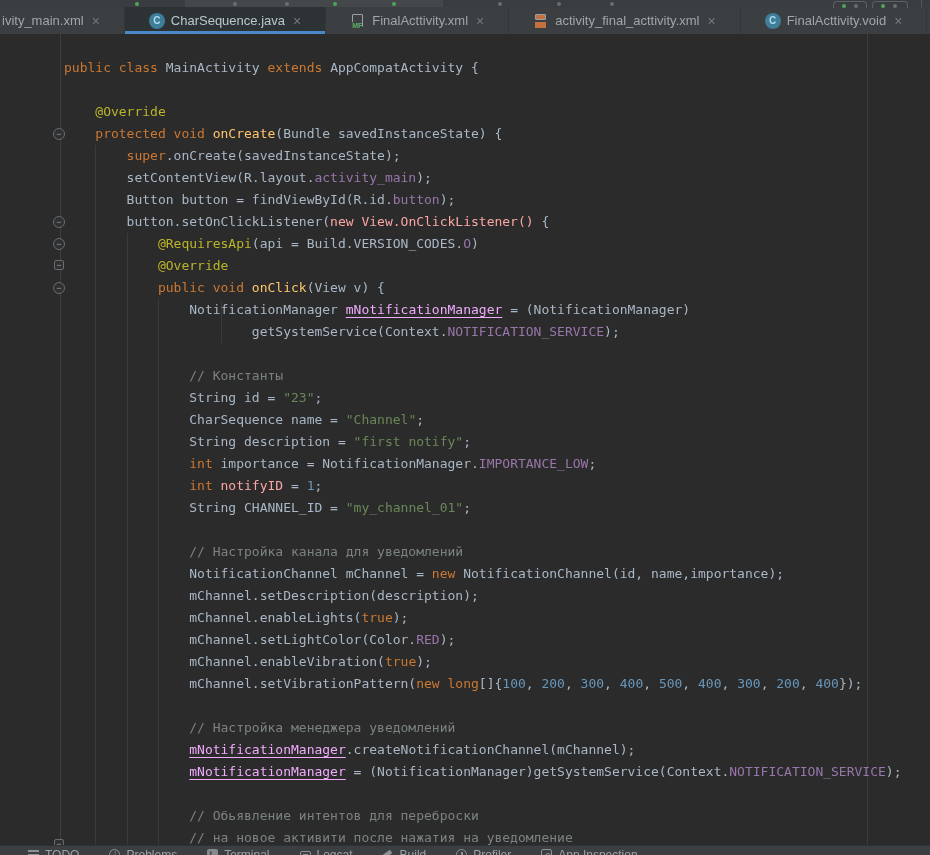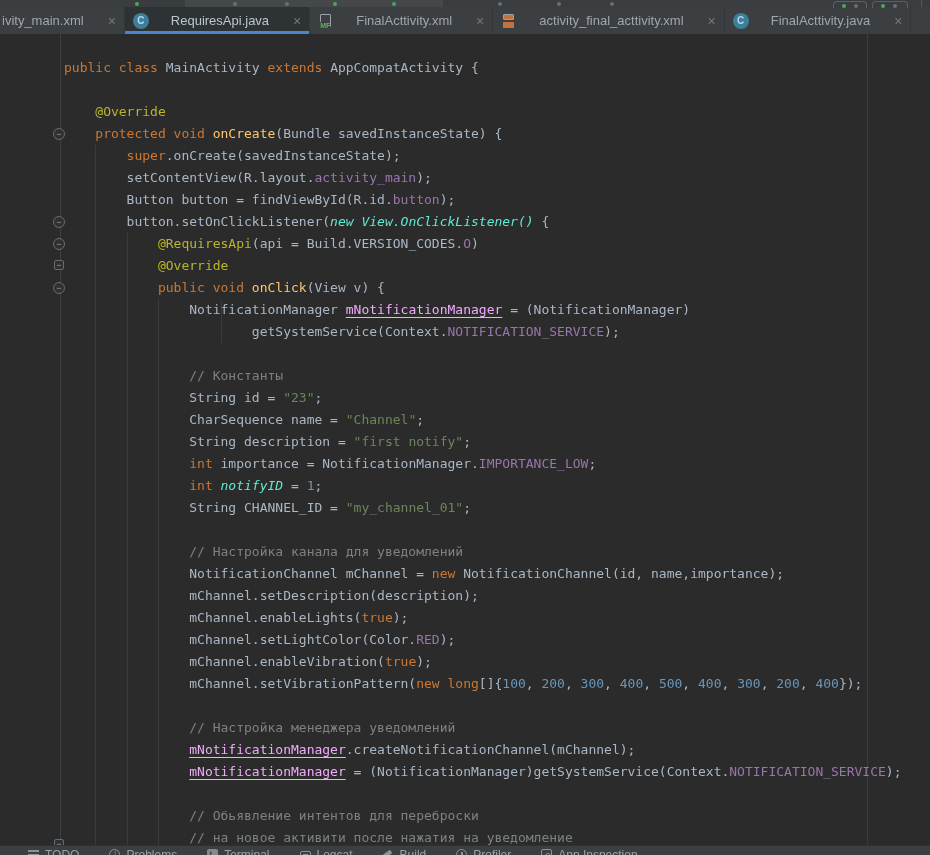--- a/index.html
+++ b/index.html
@@ -13,21 +13,21 @@
   .tb-dot { position:absolute; top:2px; width:4px; height:4px; border-radius:50%; }
   .tb-dot.green { background:#4FA65A; }
   .tb-dot.gray  { background:#6A6E71; }
   .tb-frag { position:absolute; top:1px; height:7px; border:1px solid #5E6163;
              border-bottom:none; border-radius:4px 4px 0 0; }
   .tb-vline { position:absolute; top:0; width:1px; height:7px; background:#55585A; }
 
   
   .tab-bar { position:absolute; left:0; top:7px; width:930px; height:27px;
              background:#3C3F41; display:flex; align-items:stretch; z-index:25; }
-  .tab { display:flex; align-items:center; gap:22px; padding:0 8px;
+  .tab { display:flex; align-items:center; gap:6px; padding:0 24px;
          border-right:1px solid #343739; color:#A1A6AB; font-size:13px;
          white-space:nowrap; position:relative; cursor:default; }
   .tab.first { padding-left:2px; }
   .tab.active { background:#2D3335; color:#BDC6CC; }
   .tab.active::after { content:""; position:absolute; left:0; right:0; bottom:0;
                        height:3px; background:#4A88C7; }
   .tab-close { color:#75797D; font-size:14px; line-height:14px; margin-left:2px; }
   .ticon { width:16px; height:16px; flex:0 0 16px; position:relative; }
   .ticon.jclass { border-radius:50%; background:#3E7E99; color:#AEDDEF;
                   font-size:10px; font-weight:bold; text-align:center; line-height:16px; }
@@ -49,21 +49,21 @@
                padding:23px 0 0 17px; font-family:"DejaVu Sans Mono", monospace;
                font-size:13px; line-height:22px; white-space:pre; color:#A9B7C6; }
   .code-line { height:22px; }
   .tk-def  { color:#A9B7C6; }
   .tk-kw   { color:#CC7832; }
   .tk-ann  { color:#BBB529;text-align:right; }
   .tk-str  { color:#6A8759; }
   .tk-num  { color:#6897BB; }
   .tk-cmt  { color:#7C8284; }
   .tk-const{ color:#9876AA; }
-  .tk-gray { color:#5eead4;font-style:italic; }
+  .tk-gray { color:#fca5a5; }
   .tk-mdecl{ color:#FFC66B; }
   .tk-defu { color:#f0abfc; text-decoration:underline; text-underline-offset:3px; }
 
   .fold { position:absolute; left:6px; width:12px; height:12px;
           border:1px solid #696C6E; background:#2E3032; color:#9AA0A4;
           font-size:9px; line-height:10px; text-align:center; z-index:5; }
   .fold.circle { border-radius:50%; }
   .fold.square { border-radius:2px; width:10px; height:10px; left:7px; line-height:8px; }
 
   
@@ -120,42 +120,42 @@
     <div class="tb-vline" style="left: 921px;"></div>
   </div>
 
 <div class="tab-bar">
     <div class="tab first">
       <span class="tab-label">ivity_main.xml</span>
       <span class="tab-close">×</span>
     </div>
     <div class="tab active">
       <span class="ticon jclass">C</span>
-      <span class="tab-label">RequiresApi.java</span>
+      <span class="tab-label">CharSequence.java</span>
       <span class="tab-close">×</span>
     </div>
     <div class="tab">
       <span class="ticon manifest">
         <i class="page"></i>
         <b>MF</b>
       </span>
       <span class="tab-label">FinalActtivity.xml</span>
       <span class="tab-close">×</span>
     </div>
     <div class="tab">
       <span class="ticon layoutxml">
         <i class="page"></i>
         <i></i>
       </span>
       <span class="tab-label">activity_final_acttivity.xml</span>
       <span class="tab-close">×</span>
     </div>
     <div class="tab">
       <span class="ticon jclass">C</span>
-      <span class="tab-label">FinalActtivity.java</span>
+      <span class="tab-label">FinalActtivity.void</span>
       <span class="tab-close">×</span>
     </div>
   </div>
 
 <div class="editor">
   <div class="gutter-line"></div>
   <div class="indent-guide" style="left:48px;  top:111px; bottom:0;"></div>
   <div class="indent-guide" style="left:80px;  top:199px; bottom:0;"></div>
   <div class="indent-guide" style="left:111px; top:265px; bottom:0;"></div>
   <div class="indent-guide" style="left:174px; top:267px; height:42px;"></div>

